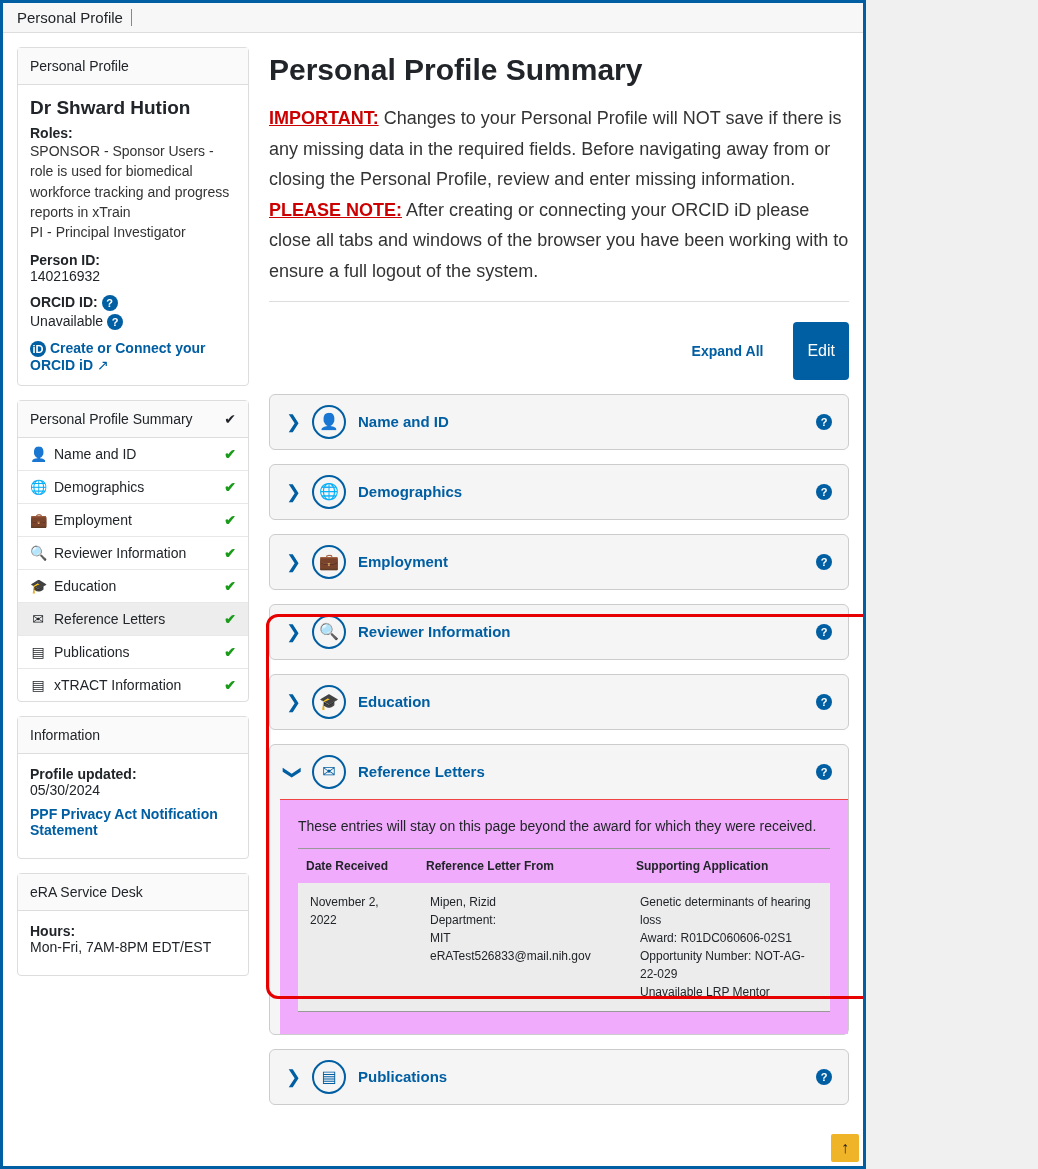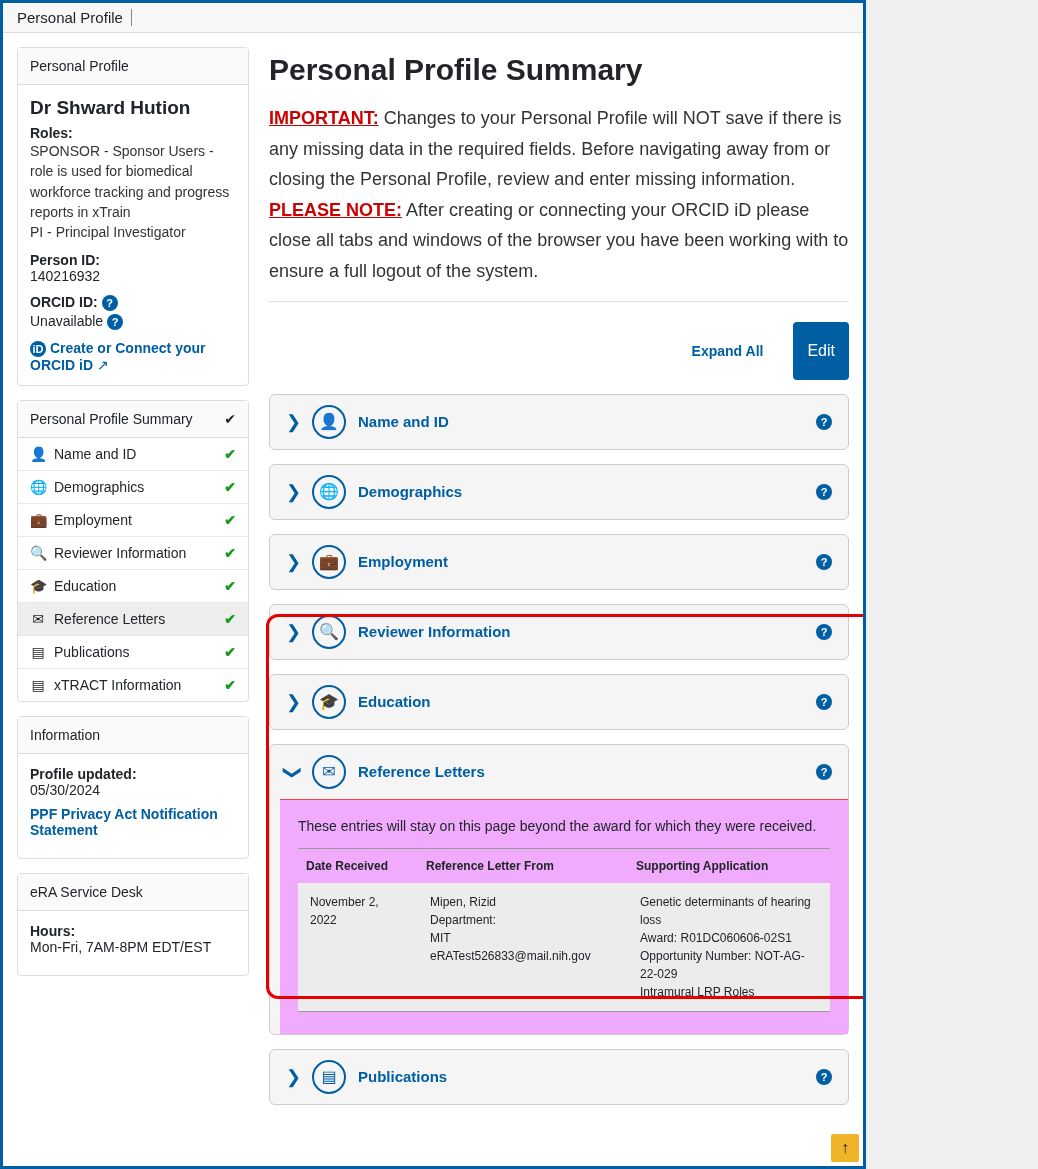--- a/index.html
+++ b/index.html
@@ -308,21 +308,21 @@
                 <td>
                   <div>Mipen, Rizid</div>
                   <div>Department:</div>
                   <div>MIT</div>
                   <div>eRATest526833@mail.nih.gov</div>
                 </td>
                 <td>
                   <div>Genetic determinants of hearing loss</div>
                   <div>Award: R01DC060606-02S1</div>
                   <div>Opportunity Number: NOT-AG-22-029</div>
-                  <div>Intramural LRP Roles</div>
+                  <div>Unavailable LRP Mentor</div>
                 </td>
               </tr>
             </tbody>
           </table>
         </div>
       </div>
 
       <div class="accordion">
         <div class="accordion-header">
           <span class="chevron">❯</span>

